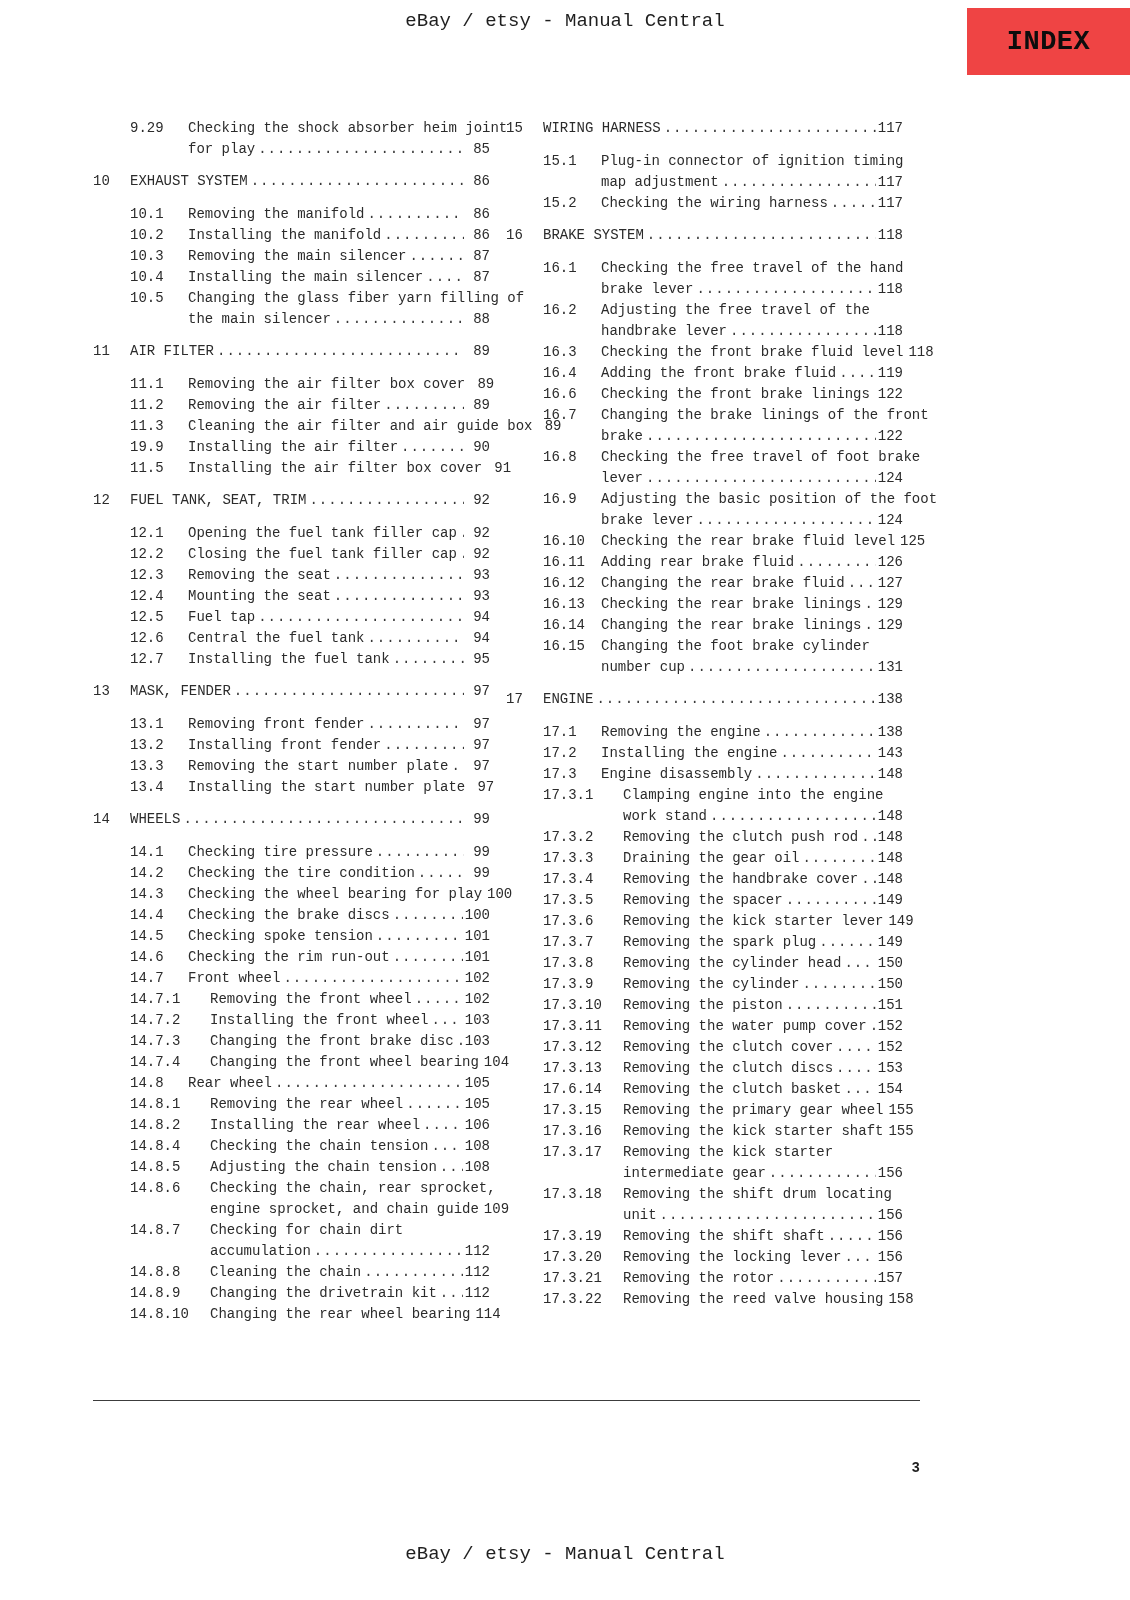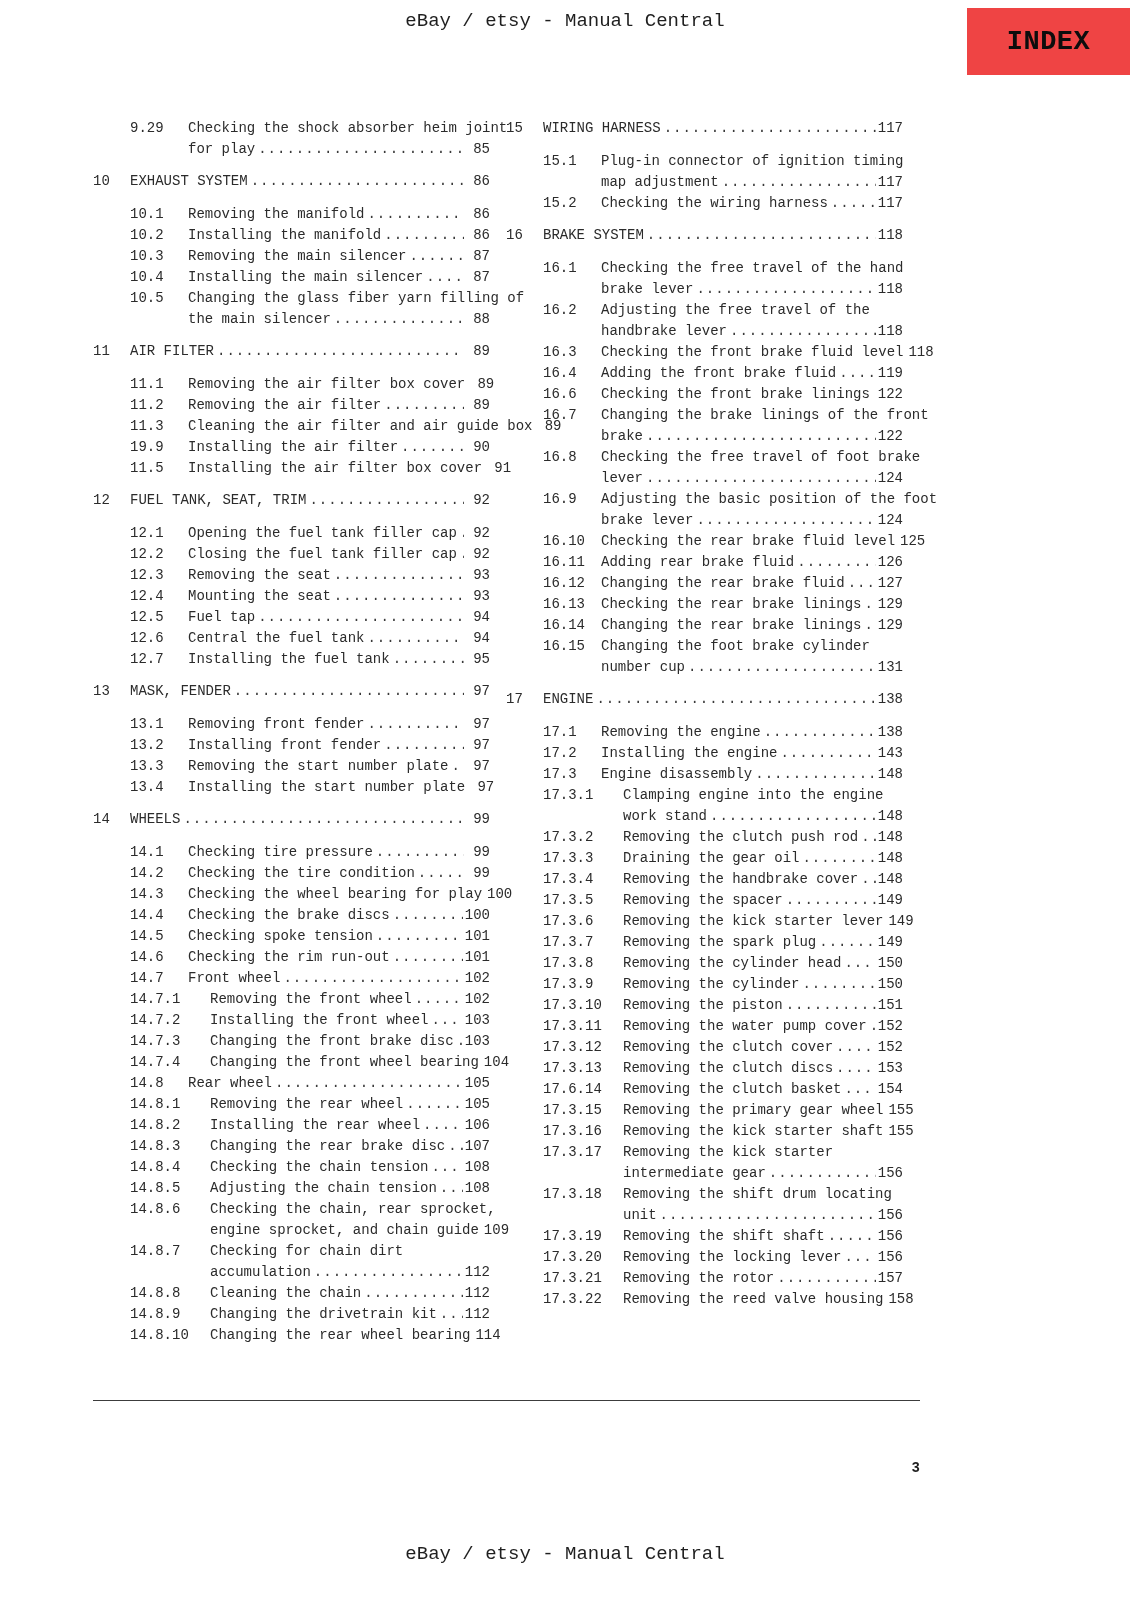--- a/index.html
+++ b/index.html
@@ -528,30 +528,20 @@
           <span class="num">14.8.2</span>
           <span class="body">
             <span class="line last">
               <span class="txt">Installing the rear wheel</span>
               <span class="leader"></span>
               <span class="pg">106</span>
             </span>
           </span>
         </div>
         <div class="toc-entry level-2">
-          <span class="num">14.8.3</span>
-          <span class="body">
-            <span class="line last">
-              <span class="txt">Changing the rear brake disc</span>
-              <span class="leader"></span>
-              <span class="pg">107</span>
-            </span>
-          </span>
-        </div>
-        <div class="toc-entry level-2">
           <span class="num">14.8.4</span>
           <span class="body">
             <span class="line last">
               <span class="txt">Checking the chain tension</span>
               <span class="leader"></span>
               <span class="pg">108</span>
             </span>
           </span>
         </div>
         <div class="toc-entry level-2">

